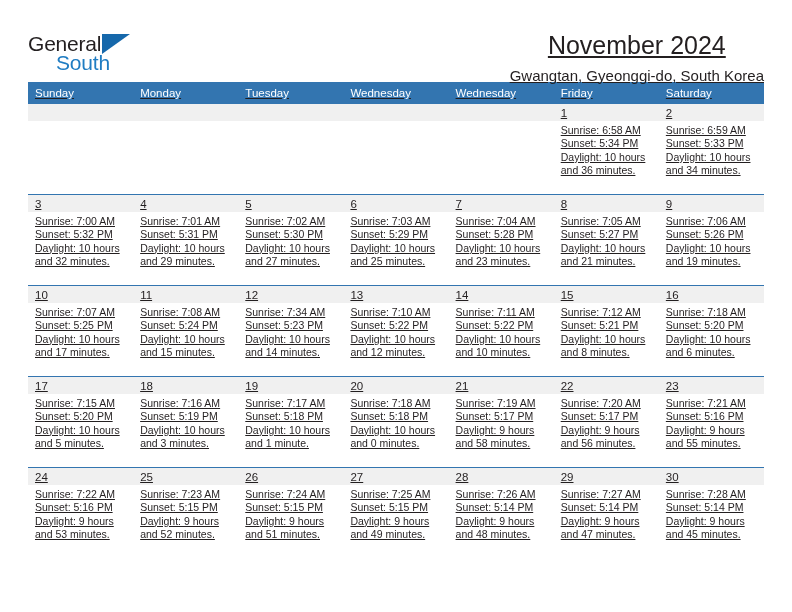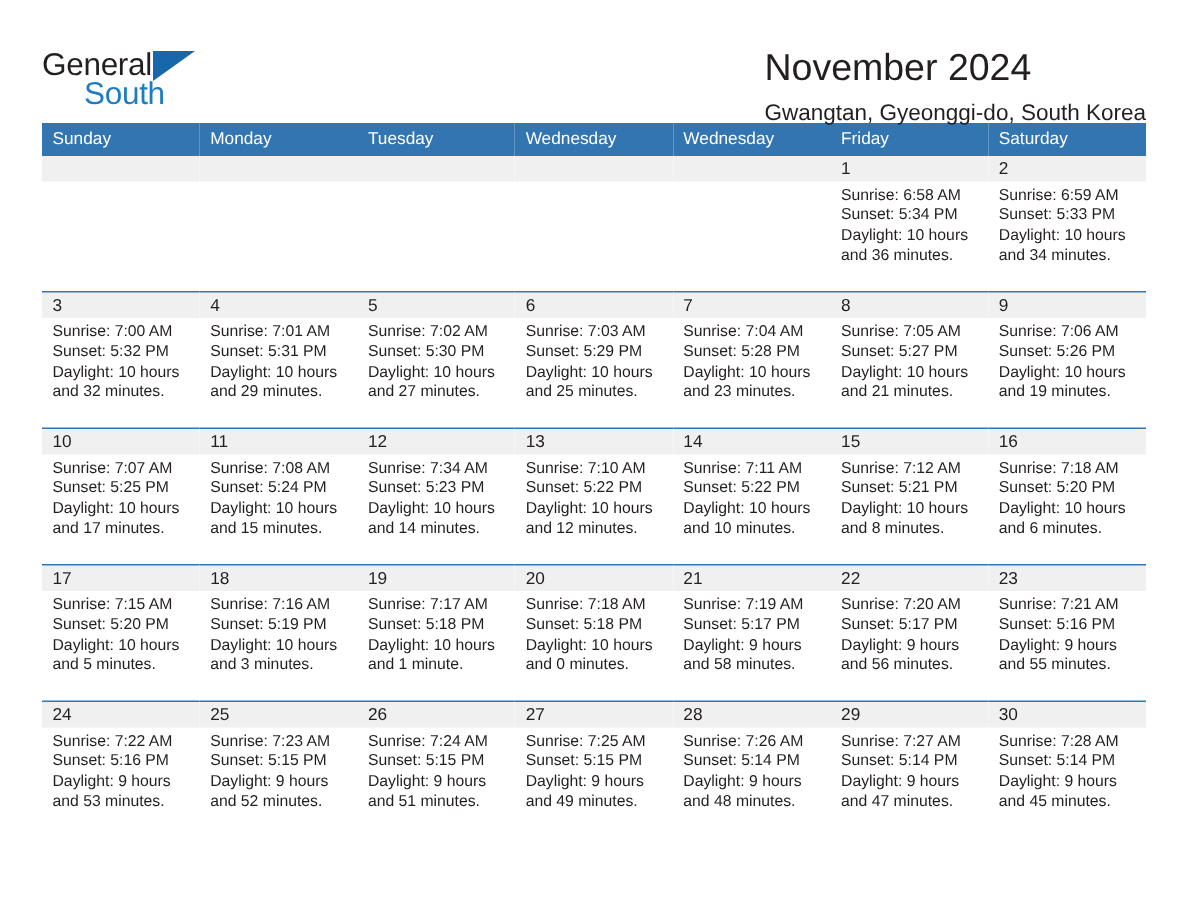--- a/index.html
+++ b/index.html
@@ -13,20 +13,21 @@
     font-family: "Liberation Sans", sans-serif;
     color: #231f20;
     overflow: hidden;
   }
   .page {
     position: relative;
     width: 792px;
     height: 612px;
     box-sizing: border-box;
     padding: 0 28px;
+    text-decoration: underline;
   }
 
   
   .top-bar {
     display: flex;
     align-items: flex-start;
     justify-content: space-between;
     padding-top: 30px;
     height: 74px;
     box-sizing: border-box;
@@ -59,21 +60,21 @@
   .logo-triangle {
     position: absolute;
     left: 74px;
     top: 4px;
     width: 0;
     height: 0;
     border-left: 28px solid #1668ab;
     border-bottom: 20px solid transparent;
   }
   .title-block {
-    text-align: left;
+    text-align: center;
     padding-top: 1px;
   }
   .cal-title {
     font-size: 25px;
     color: #231f20;
     line-height: 1.15;
     font-weight: normal;
     margin: 0;
   }
   .cal-location {

